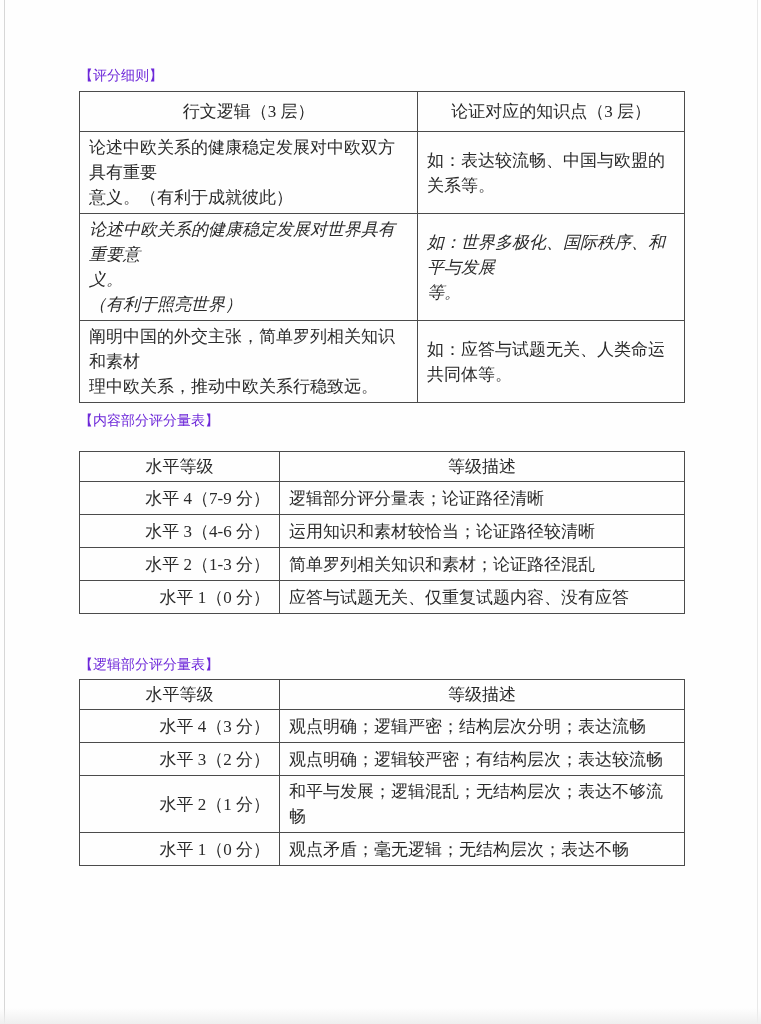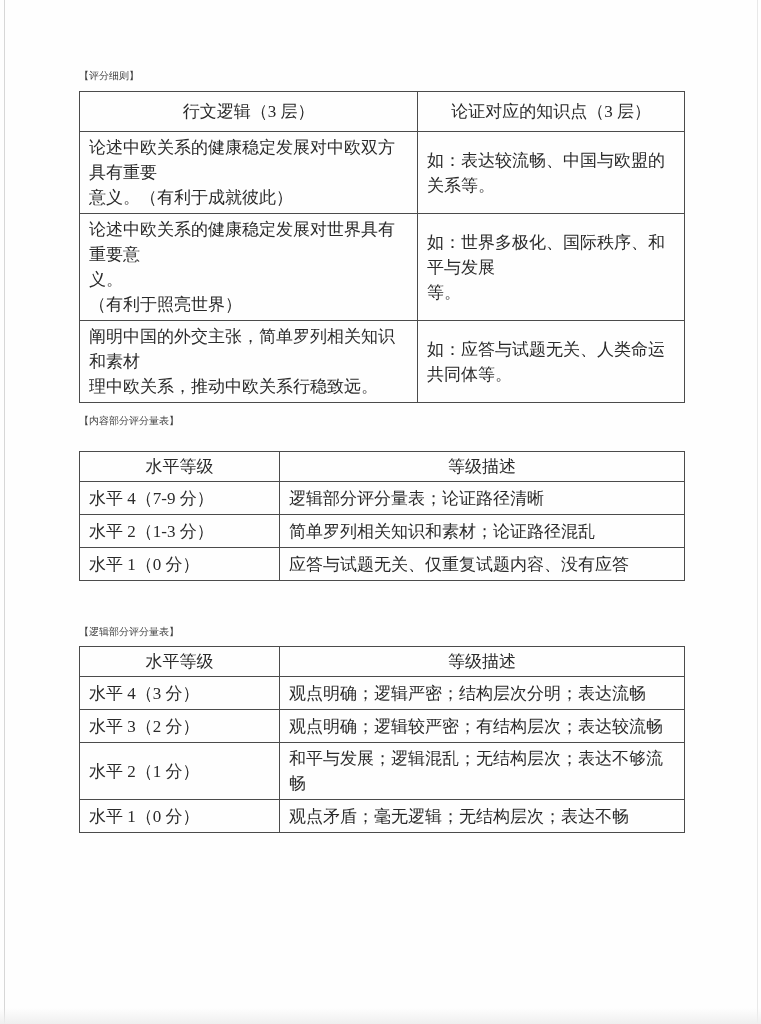--- a/index.html
+++ b/index.html
@@ -34,23 +34,23 @@
     height: 16px;
     background: linear-gradient(to bottom, rgba(255,255,255,0), #efefef);
   }
   .content {
     position: absolute;
     left: 79px;
     top: 66px;
     width: 605px;
   }
   .section-label {
-    font-size: 10px;
+    font-size: 14px;
     line-height: 20px;
-    color: #404040;
+    color: #6d28d9;
     margin: 0 0 5px 0;
   }
   .label-2 { margin-top: 8px; margin-bottom: 20px; }
   .label-3 { margin-top: 41px; margin-bottom: 4px; }
   table.rubric {
     border-collapse: collapse;
     table-layout: fixed;
     width: 605px;
   }
   table.rubric th,
@@ -58,29 +58,29 @@
     border: 1px solid #4b4b4b;
     font-size: 17px;
     font-weight: normal;
     line-height: 25px;
     padding: 3px 9px;
     vertical-align: middle;
     white-space: pre-line;
     overflow: hidden;
   }
   table.rubric th { text-align: center; padding: 2px 6px; }
-  td.center { text-align: left; padding: 2px 6px; }
+  td.center { text-align: right; padding: 2px 6px; }
   td.left { text-align: left; }
 
   
   .t1 .c1 { width: 338px; }
   .t1 .c2 { width: 267px; }
   .t1 tr.hdr  { height: 40px; }
   .t1 tr.r0 { height: 59px; }
-  .t1 tr.r1 { height: 78px; }
+  .t1 tr.r1 { height: 78px; font-style: italic; }
   .t1 tr.r2 { height: 50px; }
 
   
   .t2 .c1, .t3 .c1 { width: 200px; }
   .t2 .c2, .t3 .c2 { width: 405px; }
   .t2 tr.hdr { height: 29px; }
   .t3 tr.hdr { height: 27px; }
   .t2 tr.row, .t3 tr.row { height: 33px; }
 </style>
 </head>
@@ -135,20 +135,24 @@
       <tbody>
           <tr class="hdr">
         <th>水平等级</th>
         <th>等级描述</th>
       </tr>
       <tr class="row">
         <td class="center">水平 4（7-9 分）</td>
         <td class="left">逻辑部分评分量表；论证路径清晰</td>
       </tr>
       <tr class="row">
+        <td class="center">水平 3（4-6 分）</td>
+        <td class="left">运用知识和素材较恰当；论证路径较清晰</td>
+      </tr>
+      <tr class="row">
         <td class="center">水平 2（1-3 分）</td>
         <td class="left">简单罗列相关知识和素材；论证路径混乱</td>
       </tr>
       <tr class="row">
         <td class="center">水平 1（0 分）</td>
         <td class="left">应答与试题无关、仅重复试题内容、没有应答</td>
       </tr>
     </tbody>
       </table>
 

